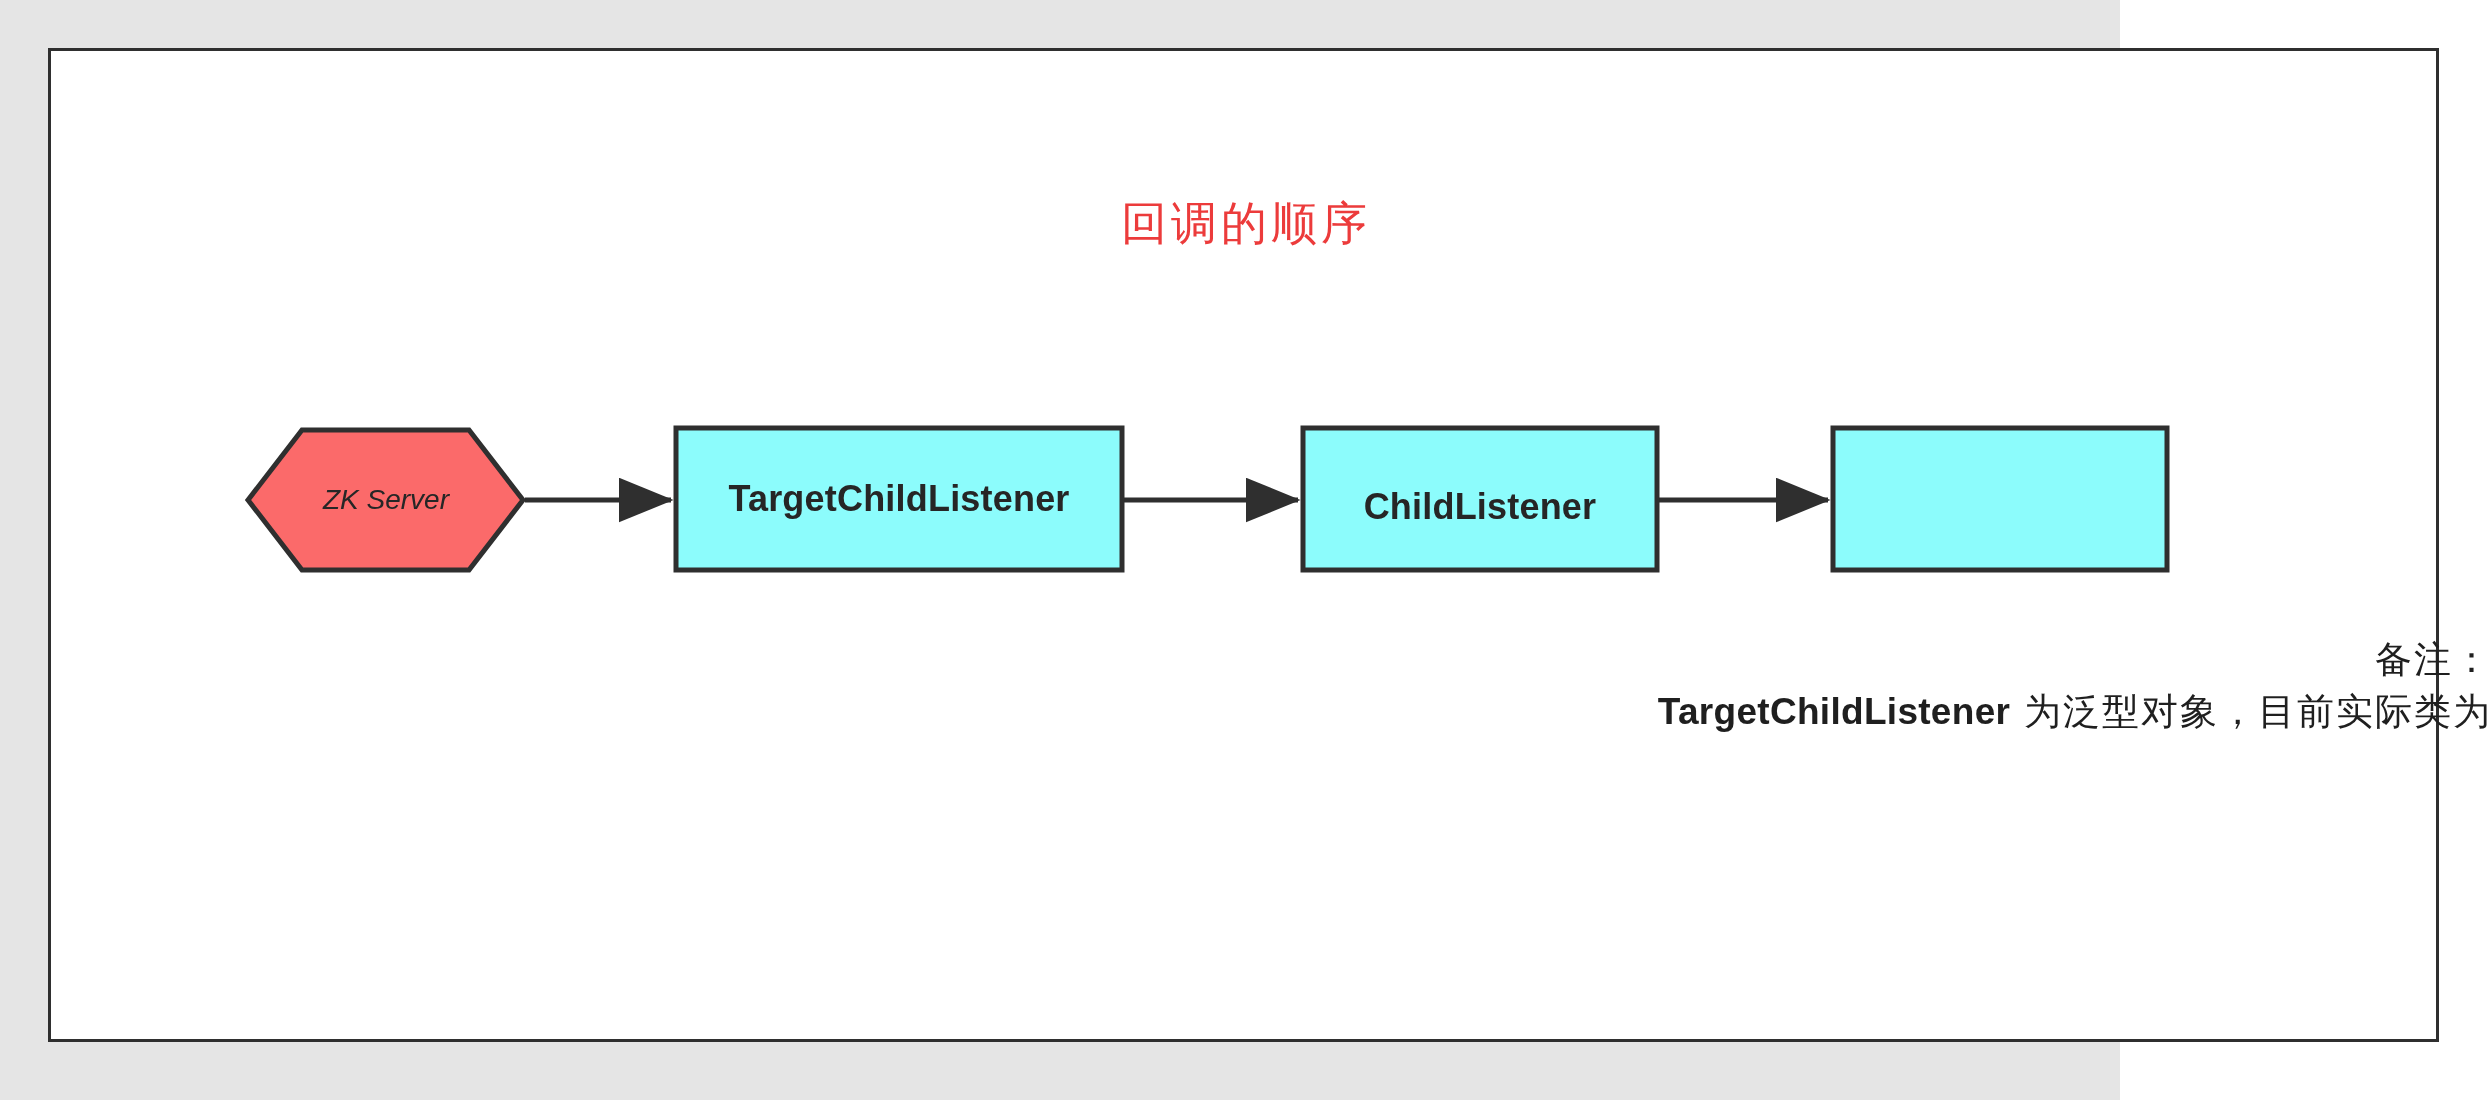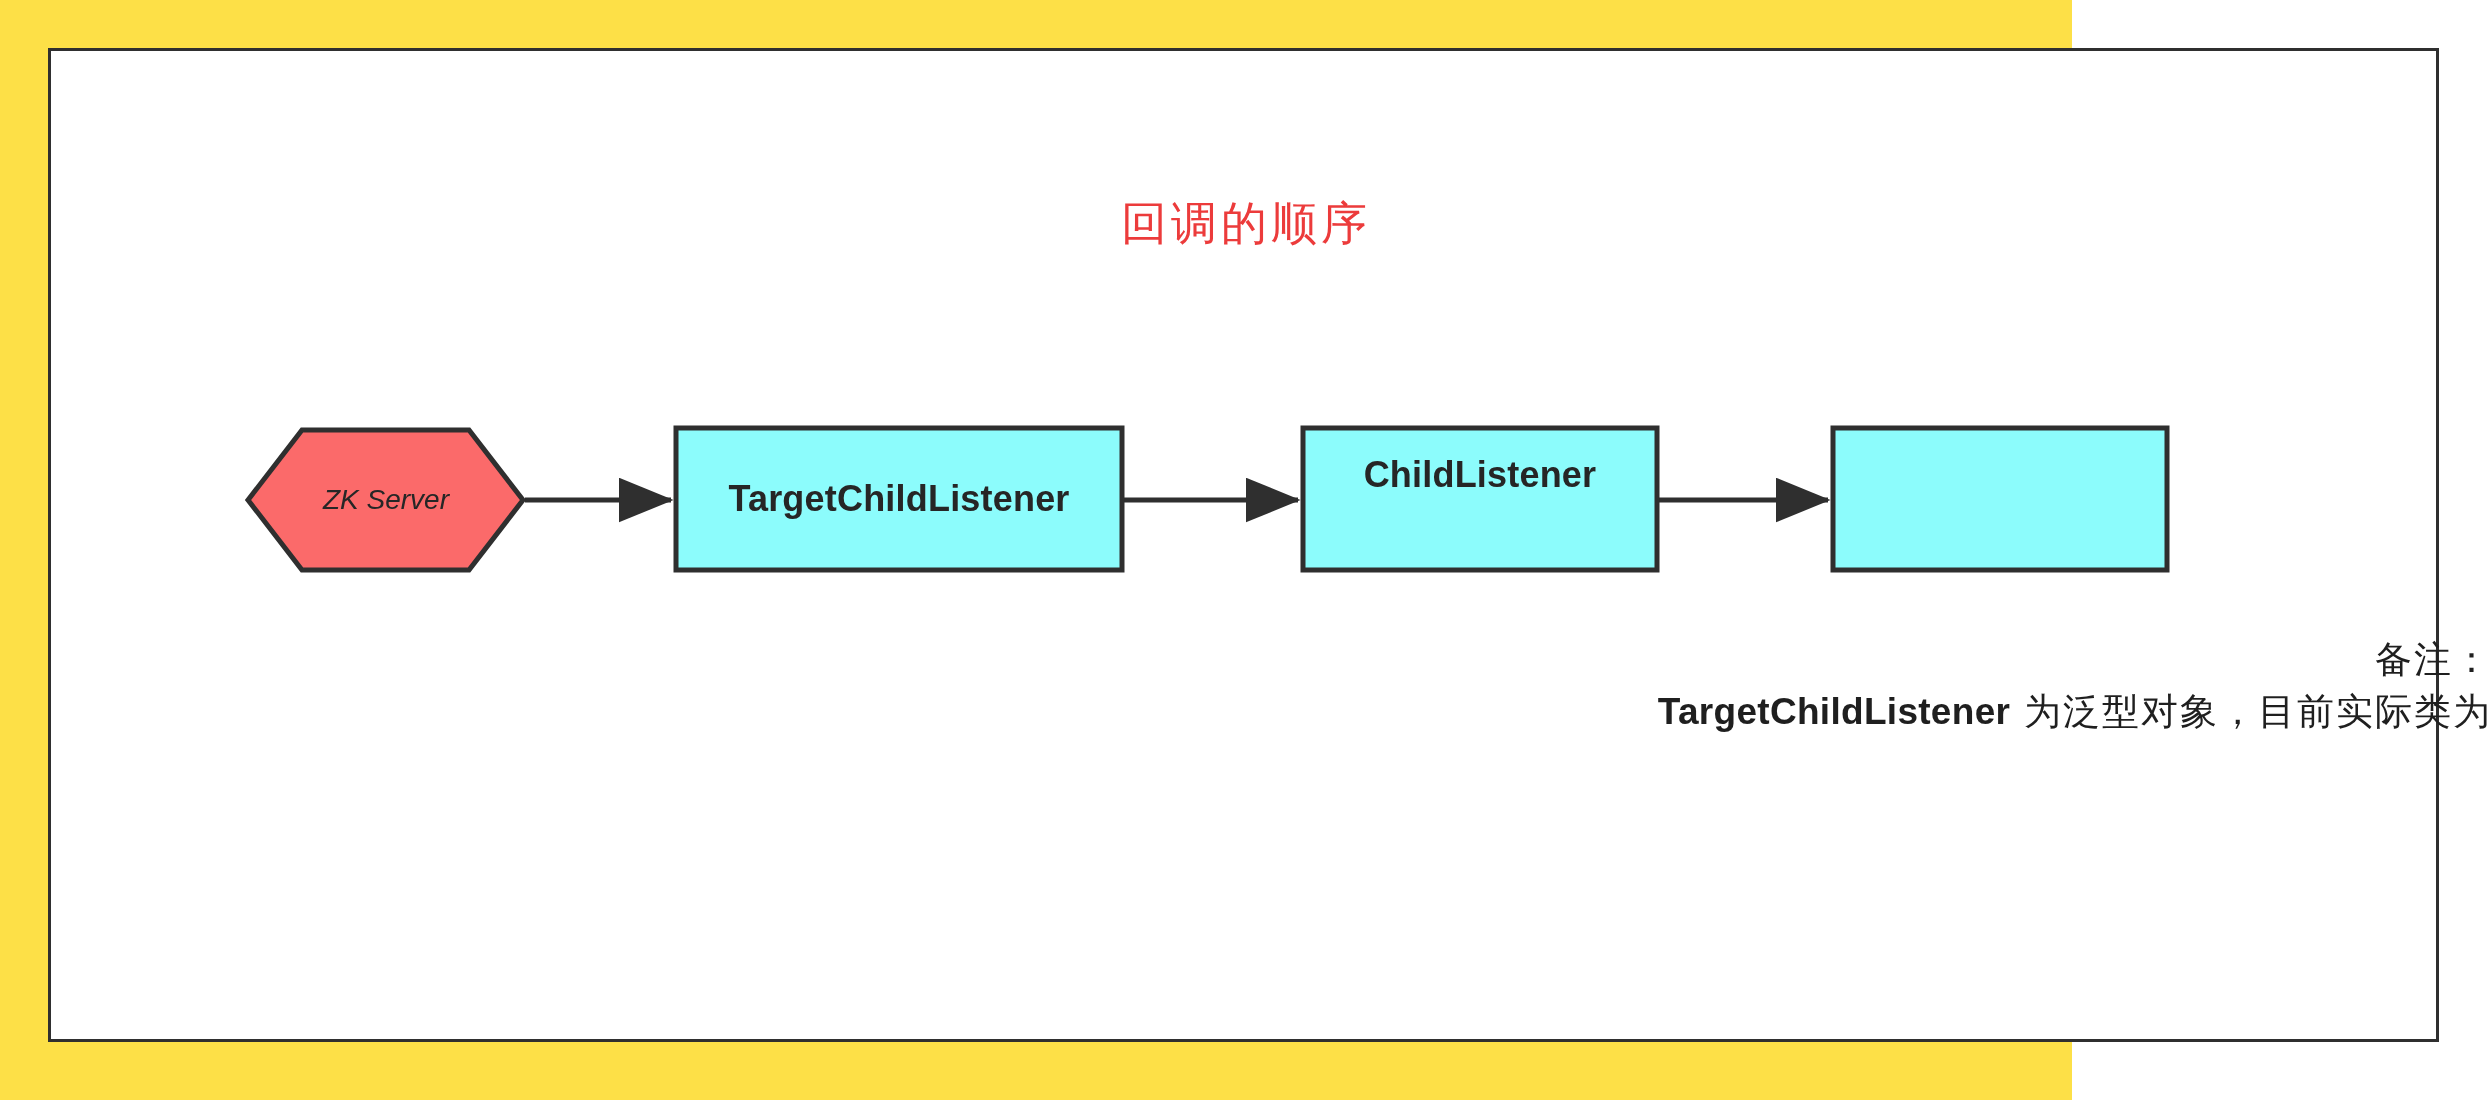--- a/index.html
+++ b/index.html
@@ -12,21 +12,22 @@
     width: 2492px;
     height: 1100px;
     font-family: "Liberation Sans", sans-serif;
     overflow: hidden;
   }
 
   #canvas {
     position: relative;
     width: 2072px;
     height: 1100px;
-    background: #fde047;
+    background: #e5e5e5;
+    padding-left: 48px;
   }
 
   
   .frame {
     position: absolute;
     left: 48px;
     top: 48px;
     width: 2391px;
     height: 994px;
     border: 3px solid #2f2f2f;
@@ -148,21 +149,21 @@
 
     <rect x="1303" y="428" width="354" height="142" fill="#8cfcfc" stroke="#2f2f2f" stroke-width="5"></rect>
 
     <rect x="1833" y="428" width="334" height="142" fill="#8cfcfc" stroke="#2f2f2f" stroke-width="5"></rect>
   </svg>
 
   <div class="node-label hexagon-label" style="left:248px; top:430px; width:276px; height:140px;">ZK Server</div>
 
   <div class="node-label box-label" style="left:676px; top:428px; width:446px; height:142px;">TargetChildListener</div>
 
-  <div class="node-label box-label" style="left:1303px; top:404px; width:354px; height:142px;">ChildListener</div>
+  <div class="node-label box-label" style="left:1303px; top:436px; width:354px; height:142px;">ChildListener</div>
 
 
   <div class="note-block">
     <span class="note-line note-line-1">备注：</span>
     <span class="note-line note-line-2">
       <span class="latin">TargetChildListener</span><span class="han"> 为泛型对象，目前实际类为</span>
     </span>
   </div>
 
 </div>

